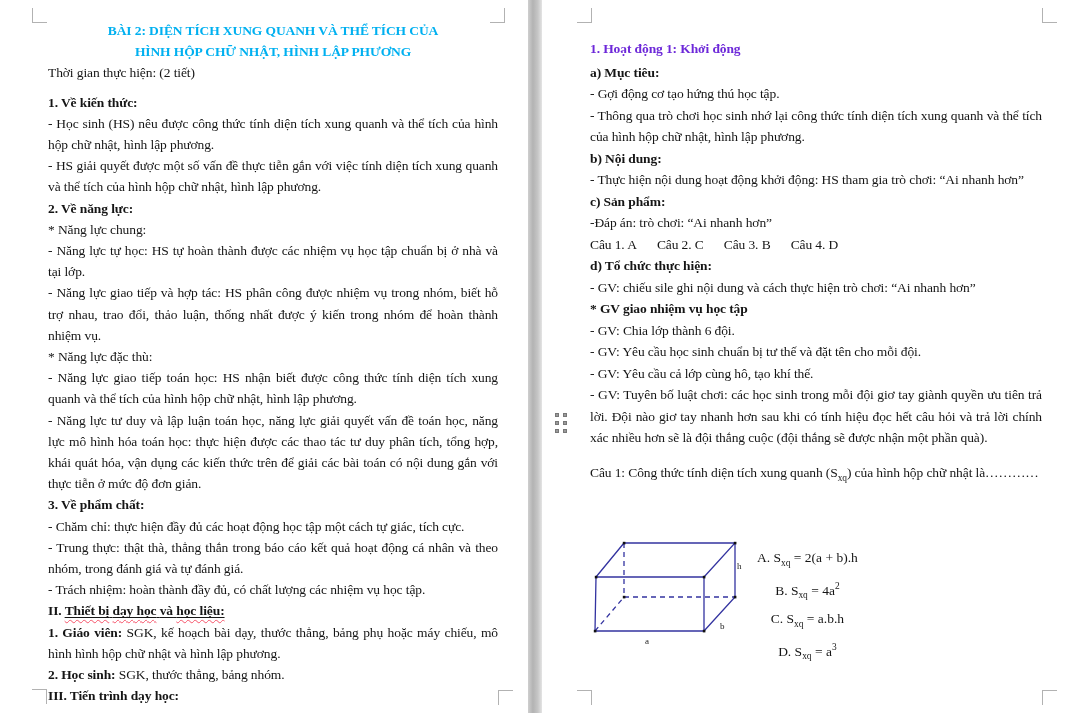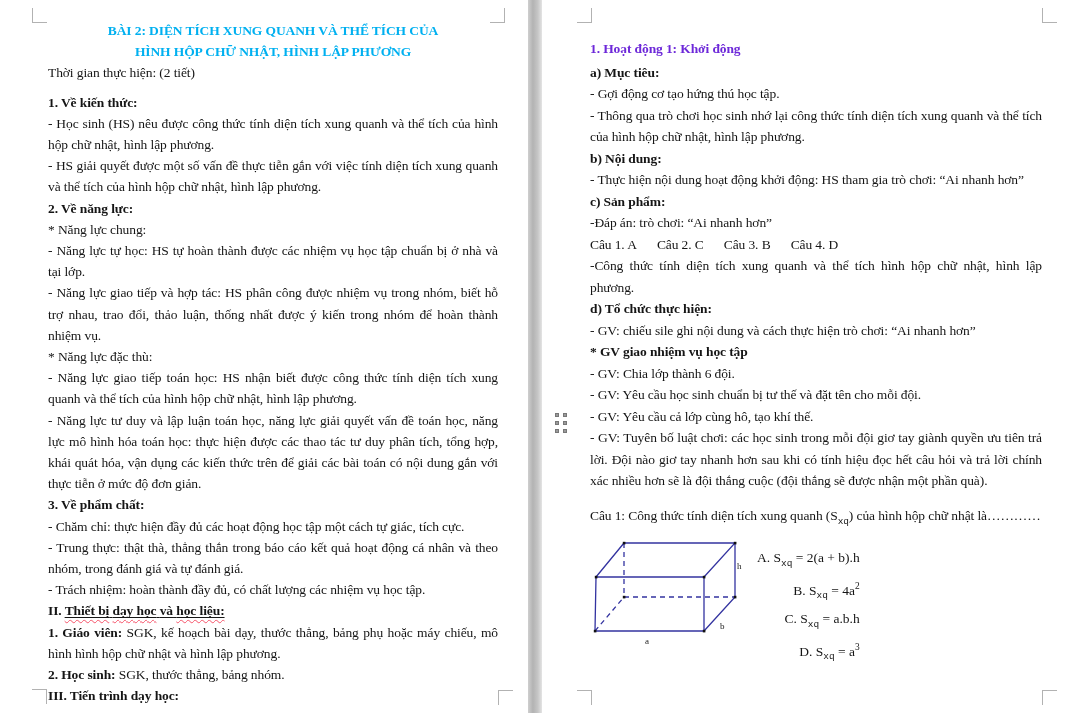--- a/index.html
+++ b/index.html
@@ -18,25 +18,25 @@
   .content p{margin:0;font-size:13.5px;line-height:21.2px;text-align:justify;letter-spacing:-0.1px;}
   .content-right p{line-height:21.5px;}
   p.b,span.b{font-weight:bold;}
   .title{font-weight:bold;color:#00b0f0;font-size:15px;line-height:21px;text-align:center !important;letter-spacing:0.2px;}
   .subtitle{text-align:right;line-height:21px;}
   .subtitle-gap{margin-bottom:8px !important;}
   .red-heading{color:#6d28d9;font-weight:bold;text-align:center;margin-bottom:2px !important;}
   .question{margin-top:13px !important;}
   span.u{text-decoration:underline;text-decoration-thickness:1px;text-underline-offset:2px;}
   span.sq{text-decoration:underline wavy #f6546a;text-decoration-thickness:1px;text-underline-offset:3.5px;}
-  span.sub{vertical-align:sub;font-size:70%;font-family:Liberation Mono, monospace;}
+  span.sub{vertical-align:sub;font-size:70%;}
   span.sup{vertical-align:super;font-size:70%;}
   
   .options{position:absolute;left:757px;top:546px;}
-  .options p{margin:0;font-size:13.5px;line-height:23px;text-align:right;}
+  .options p{margin:0;font-size:13.5px;line-height:23px;text-align:center;}
   
   .figure{position:absolute;left:583px;top:536px;width:168px;height:122px;}
   
   .dots{position:absolute;left:555px;top:413px;display:grid;grid-template-columns:repeat(2,4px);
         grid-template-rows:repeat(3,4px);gap:4px;cursor:move;}
   .dots i{display:block;width:4px;height:4px;background:#9a9a9a;box-shadow:inset 0 0 0 1px #777777;}
 </style>
 </head>
 <body>
 
@@ -92,21 +92,20 @@
     <p class="red-heading">1. Hoạt động 1: Khởi động</p>
     <div>
         <p class="b">a) Mục tiêu:</p>
         <p>- Gợi động cơ tạo hứng thú học tập.</p>
         <p>- Thông qua trò chơi học sinh nhớ lại công thức tính diện tích xung quanh và thể tích của hình hộp chữ nhật, hình lập phương.</p>
         <p class="b">b) Nội dung:</p>
         <p>- Thực hiện nội dung hoạt động khởi động: HS tham gia trò chơi: “Ai nhanh hơn”</p>
         <p class="b">c) Sản phẩm:</p>
         <p>-Đáp án: trò chơi: “Ai nhanh hơn”</p>
         <p>Câu 1. A  Câu 2. C  Câu 3. B  Câu 4. D</p>
-        <p>-Công thức tính diện tích xung quanh và thể tích hình hộp chữ nhật, hình lập phương.</p>
         <p class="b">d) Tổ chức thực hiện:</p>
         <p>- GV: chiếu sile ghi nội dung và cách thực hiện trò chơi: “Ai nhanh hơn”</p>
         <p class="b">* GV giao nhiệm vụ học tập</p>
         <p>- GV: Chia lớp thành 6 đội.</p>
         <p>- GV: Yêu cầu học sinh chuẩn bị tư thế và đặt tên cho mỗi đội.</p>
         <p>- GV: Yêu cầu cả lớp cùng hô, tạo khí thế.</p>
         <p>- GV: Tuyên bố luật chơi: các học sinh trong mỗi đội giơ tay giành quyền ưu tiên trả lời. Đội nào giơ tay nhanh hơn sau khi có tính hiệu đọc hết câu hỏi và trả lời chính xác nhiều hơn sẽ là đội thắng cuộc (đội thắng sẽ được nhận một phần quà).</p>
         <p class="question"><span>Câu 1: Công thức tính diện tích xung quanh (S</span><span class="sub">xq</span><span>) của hình hộp chữ nhật là…………</span></p>
       </div>
   </div>

